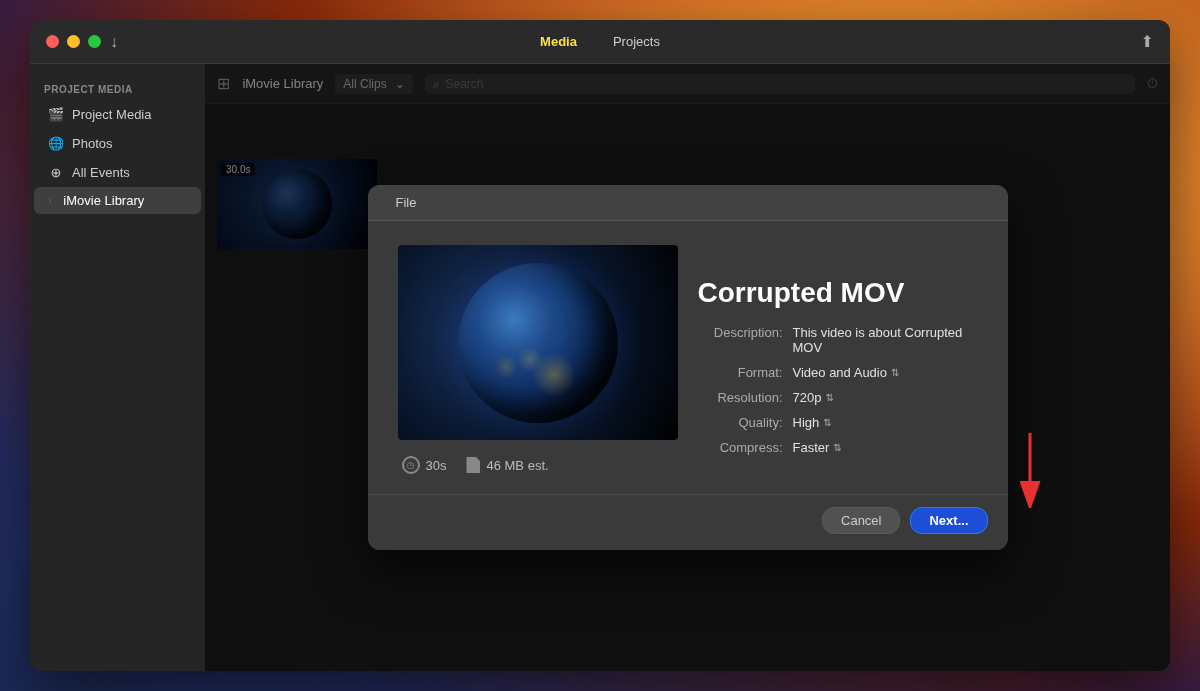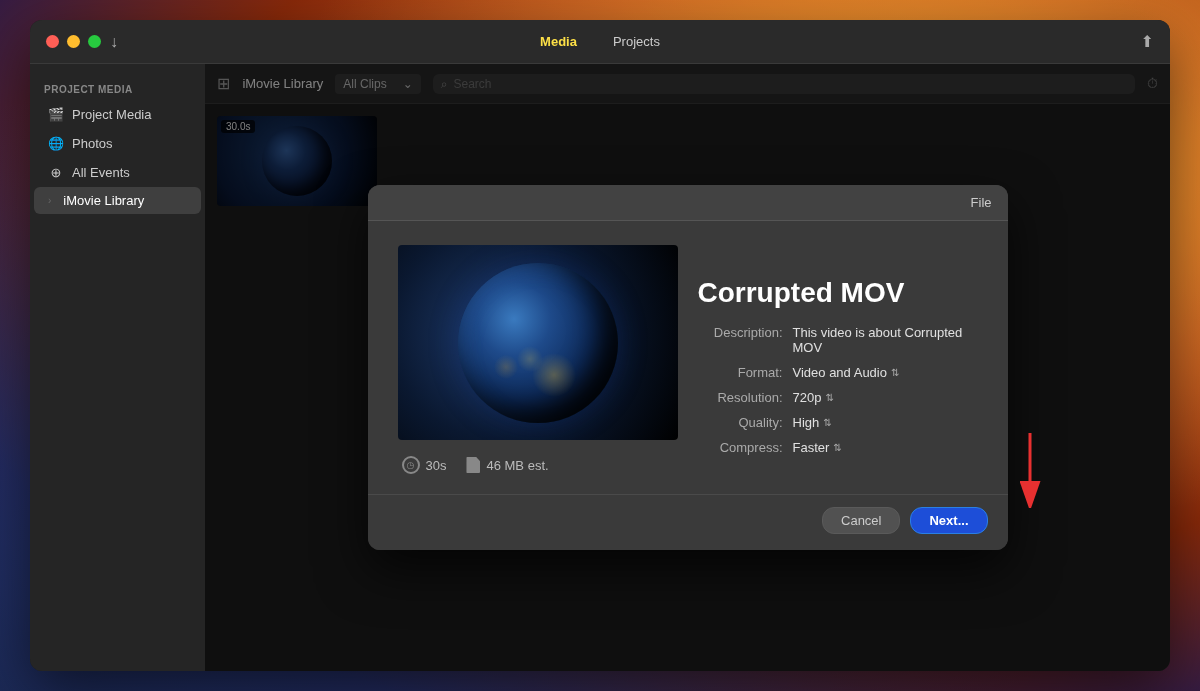--- a/index.html
+++ b/index.html
@@ -187,21 +187,21 @@
 
     .library-title {
       font-size: 13px;
       color: #fff;
       font-weight: 500;
     }
 
     .all-clips-selector {
       display: flex;
       align-items: center;
-      gap: 16px;
+      gap: 8px;
       font-size: 12px;
       color: #ccc;
       background: rgba(255,255,255,0.08);
       border-radius: 4px;
       padding: 3px 8px;
       cursor: pointer;
     }
 
     .search-bar {
       display: flex;
@@ -233,20 +233,21 @@
       overflow-y: auto;
     }
 
     .thumb-item {
       position: relative;
       width: 160px;
       height: 90px;
       background: #111;
       border-radius: 4px;
       overflow: hidden;
+      margin-top: 43px;
     }
 
     .thumb-badge {
       position: absolute;
       top: 4px;
       left: 4px;
       background: rgba(0,0,0,0.7);
       color: #fff;
       font-size: 10px;
       padding: 1px 5px;
@@ -289,22 +290,22 @@
     .file-dialog {
       width: 640px;
       background: #3a3a3a;
       border-radius: 12px;
       overflow: hidden;
       box-shadow: 0 20px 50px rgba(0,0,0,0.7);
     }
 
     .dialog-titlebar {
       background: #424242;
-      padding: 10px 16px;
-      text-align: right;
+      padding: 10px 28px;
+      text-align: left;
       font-size: 13px;
       color: #ccc;
       border-bottom: 1px solid #555;
     }
 
     .dialog-body {
       display: flex;
       gap: 0;
       padding: 24px 30px 20px;
     }

